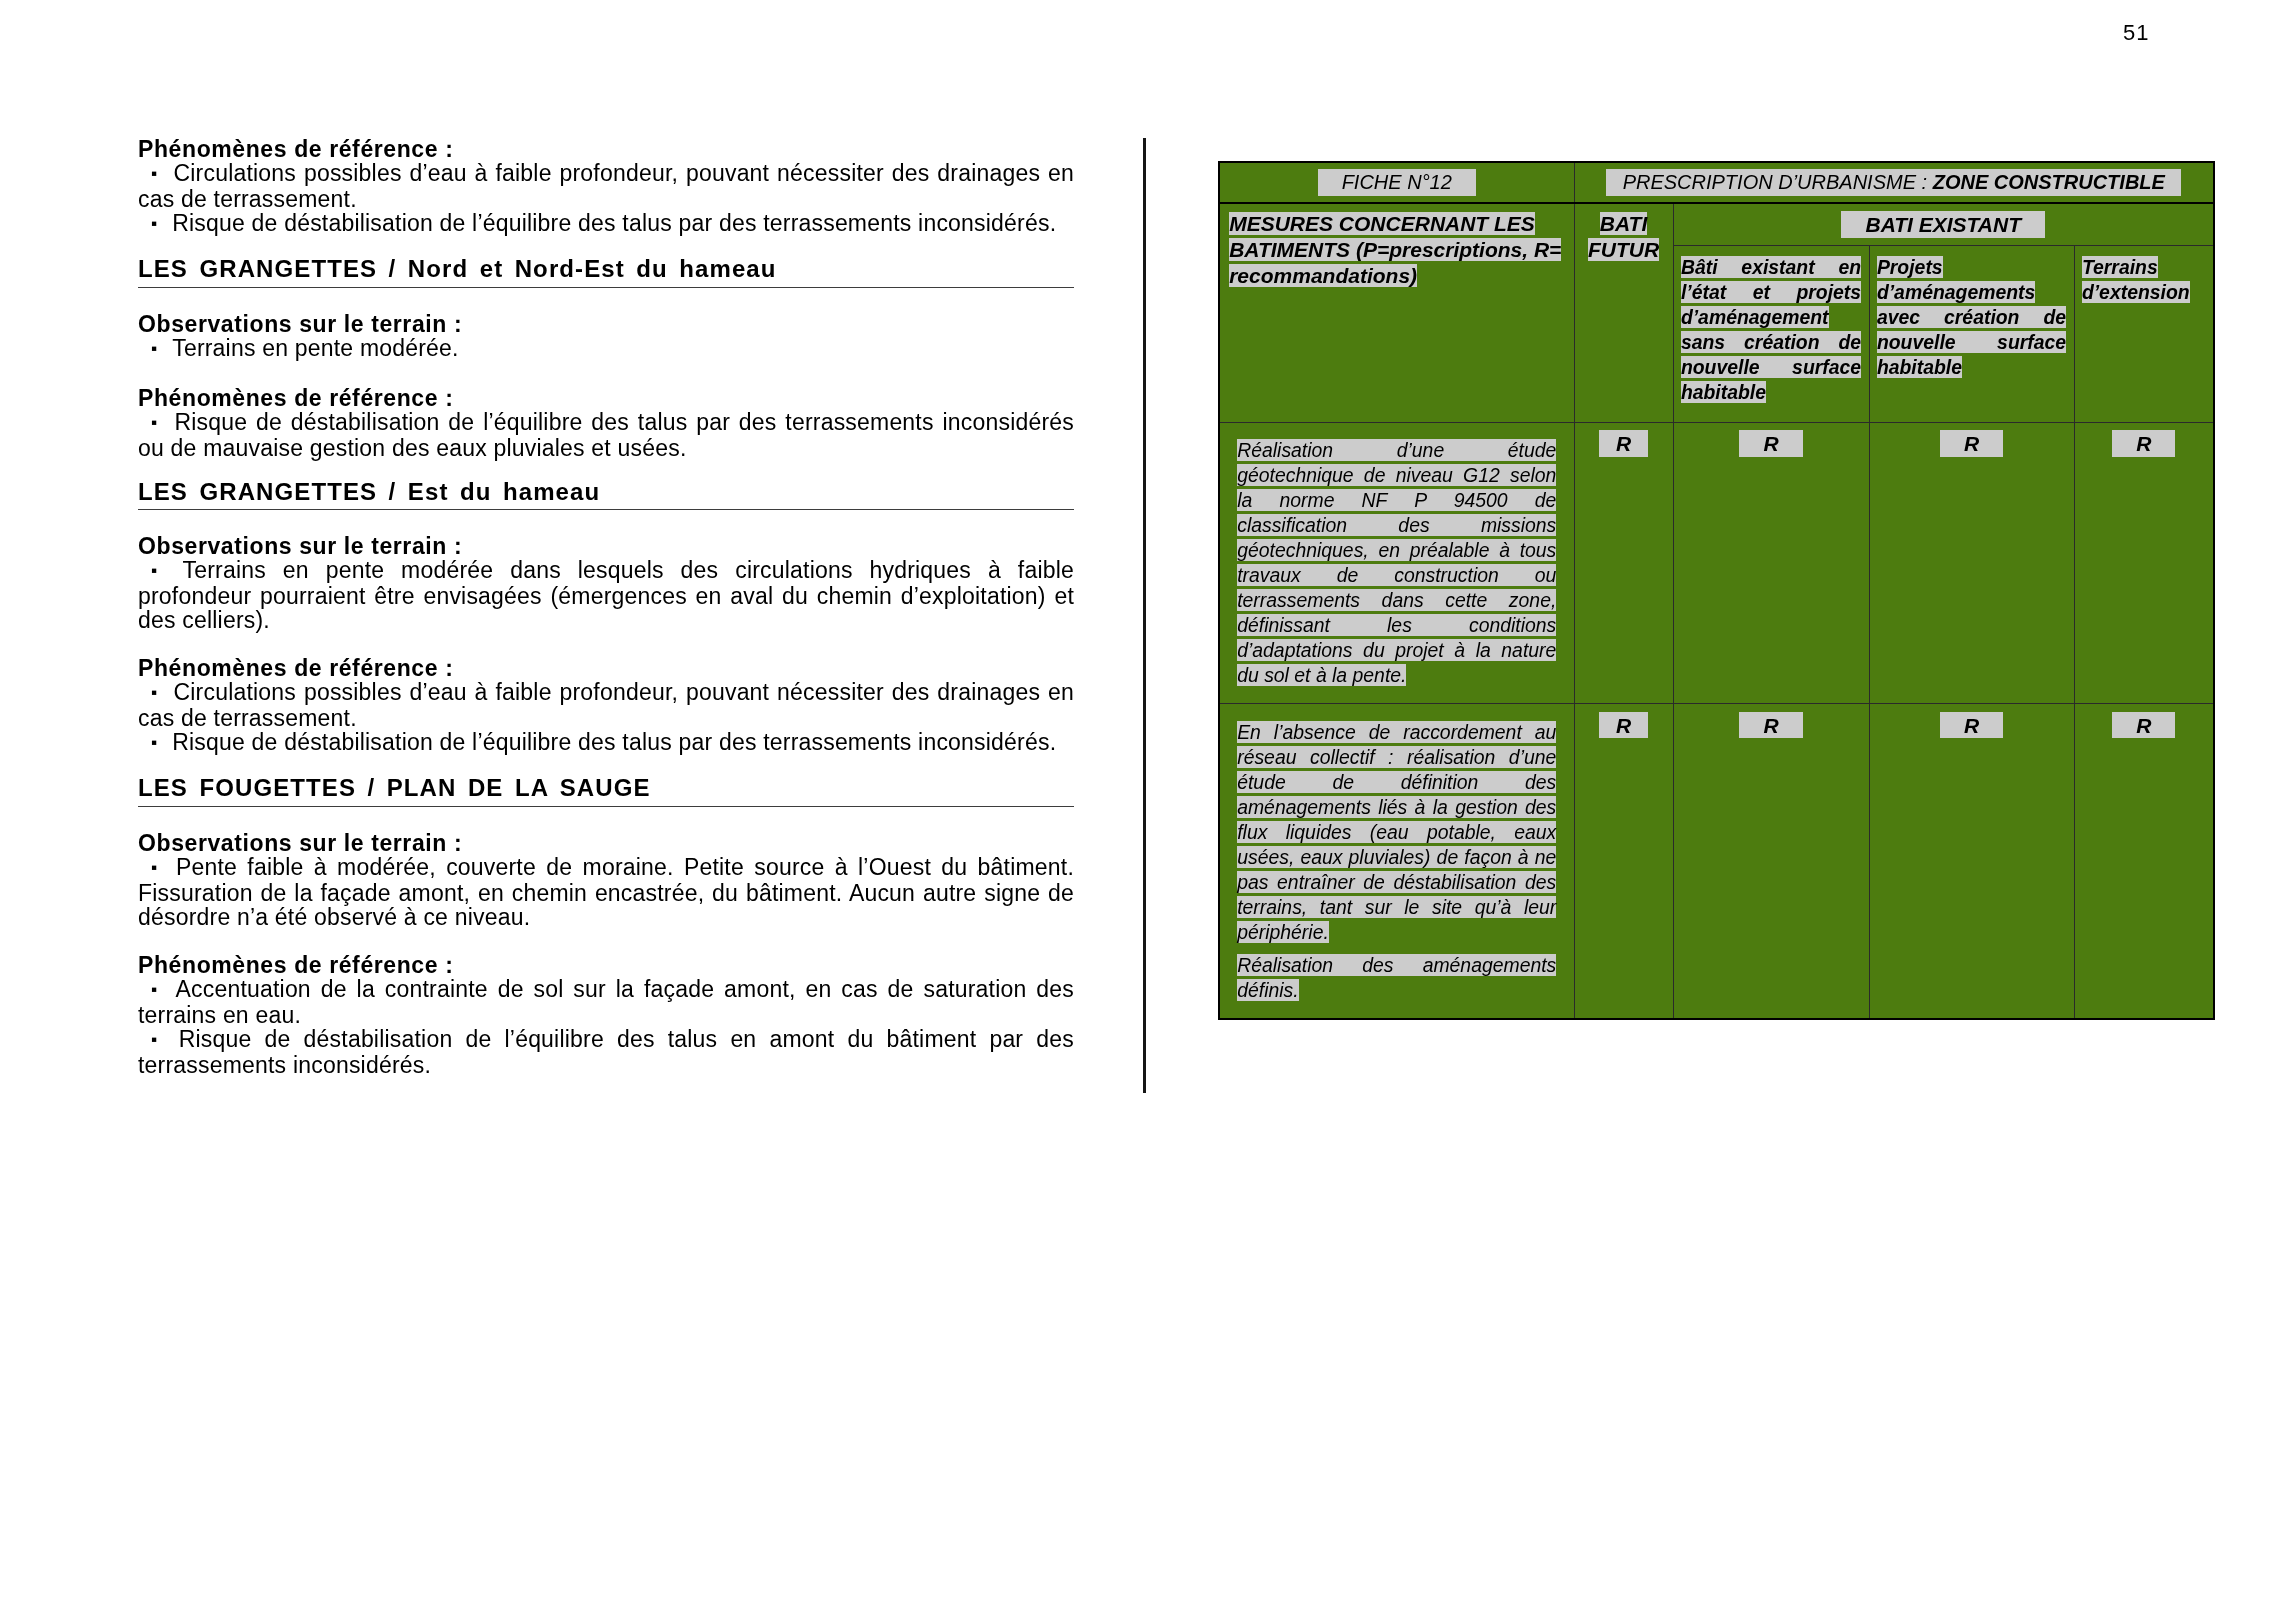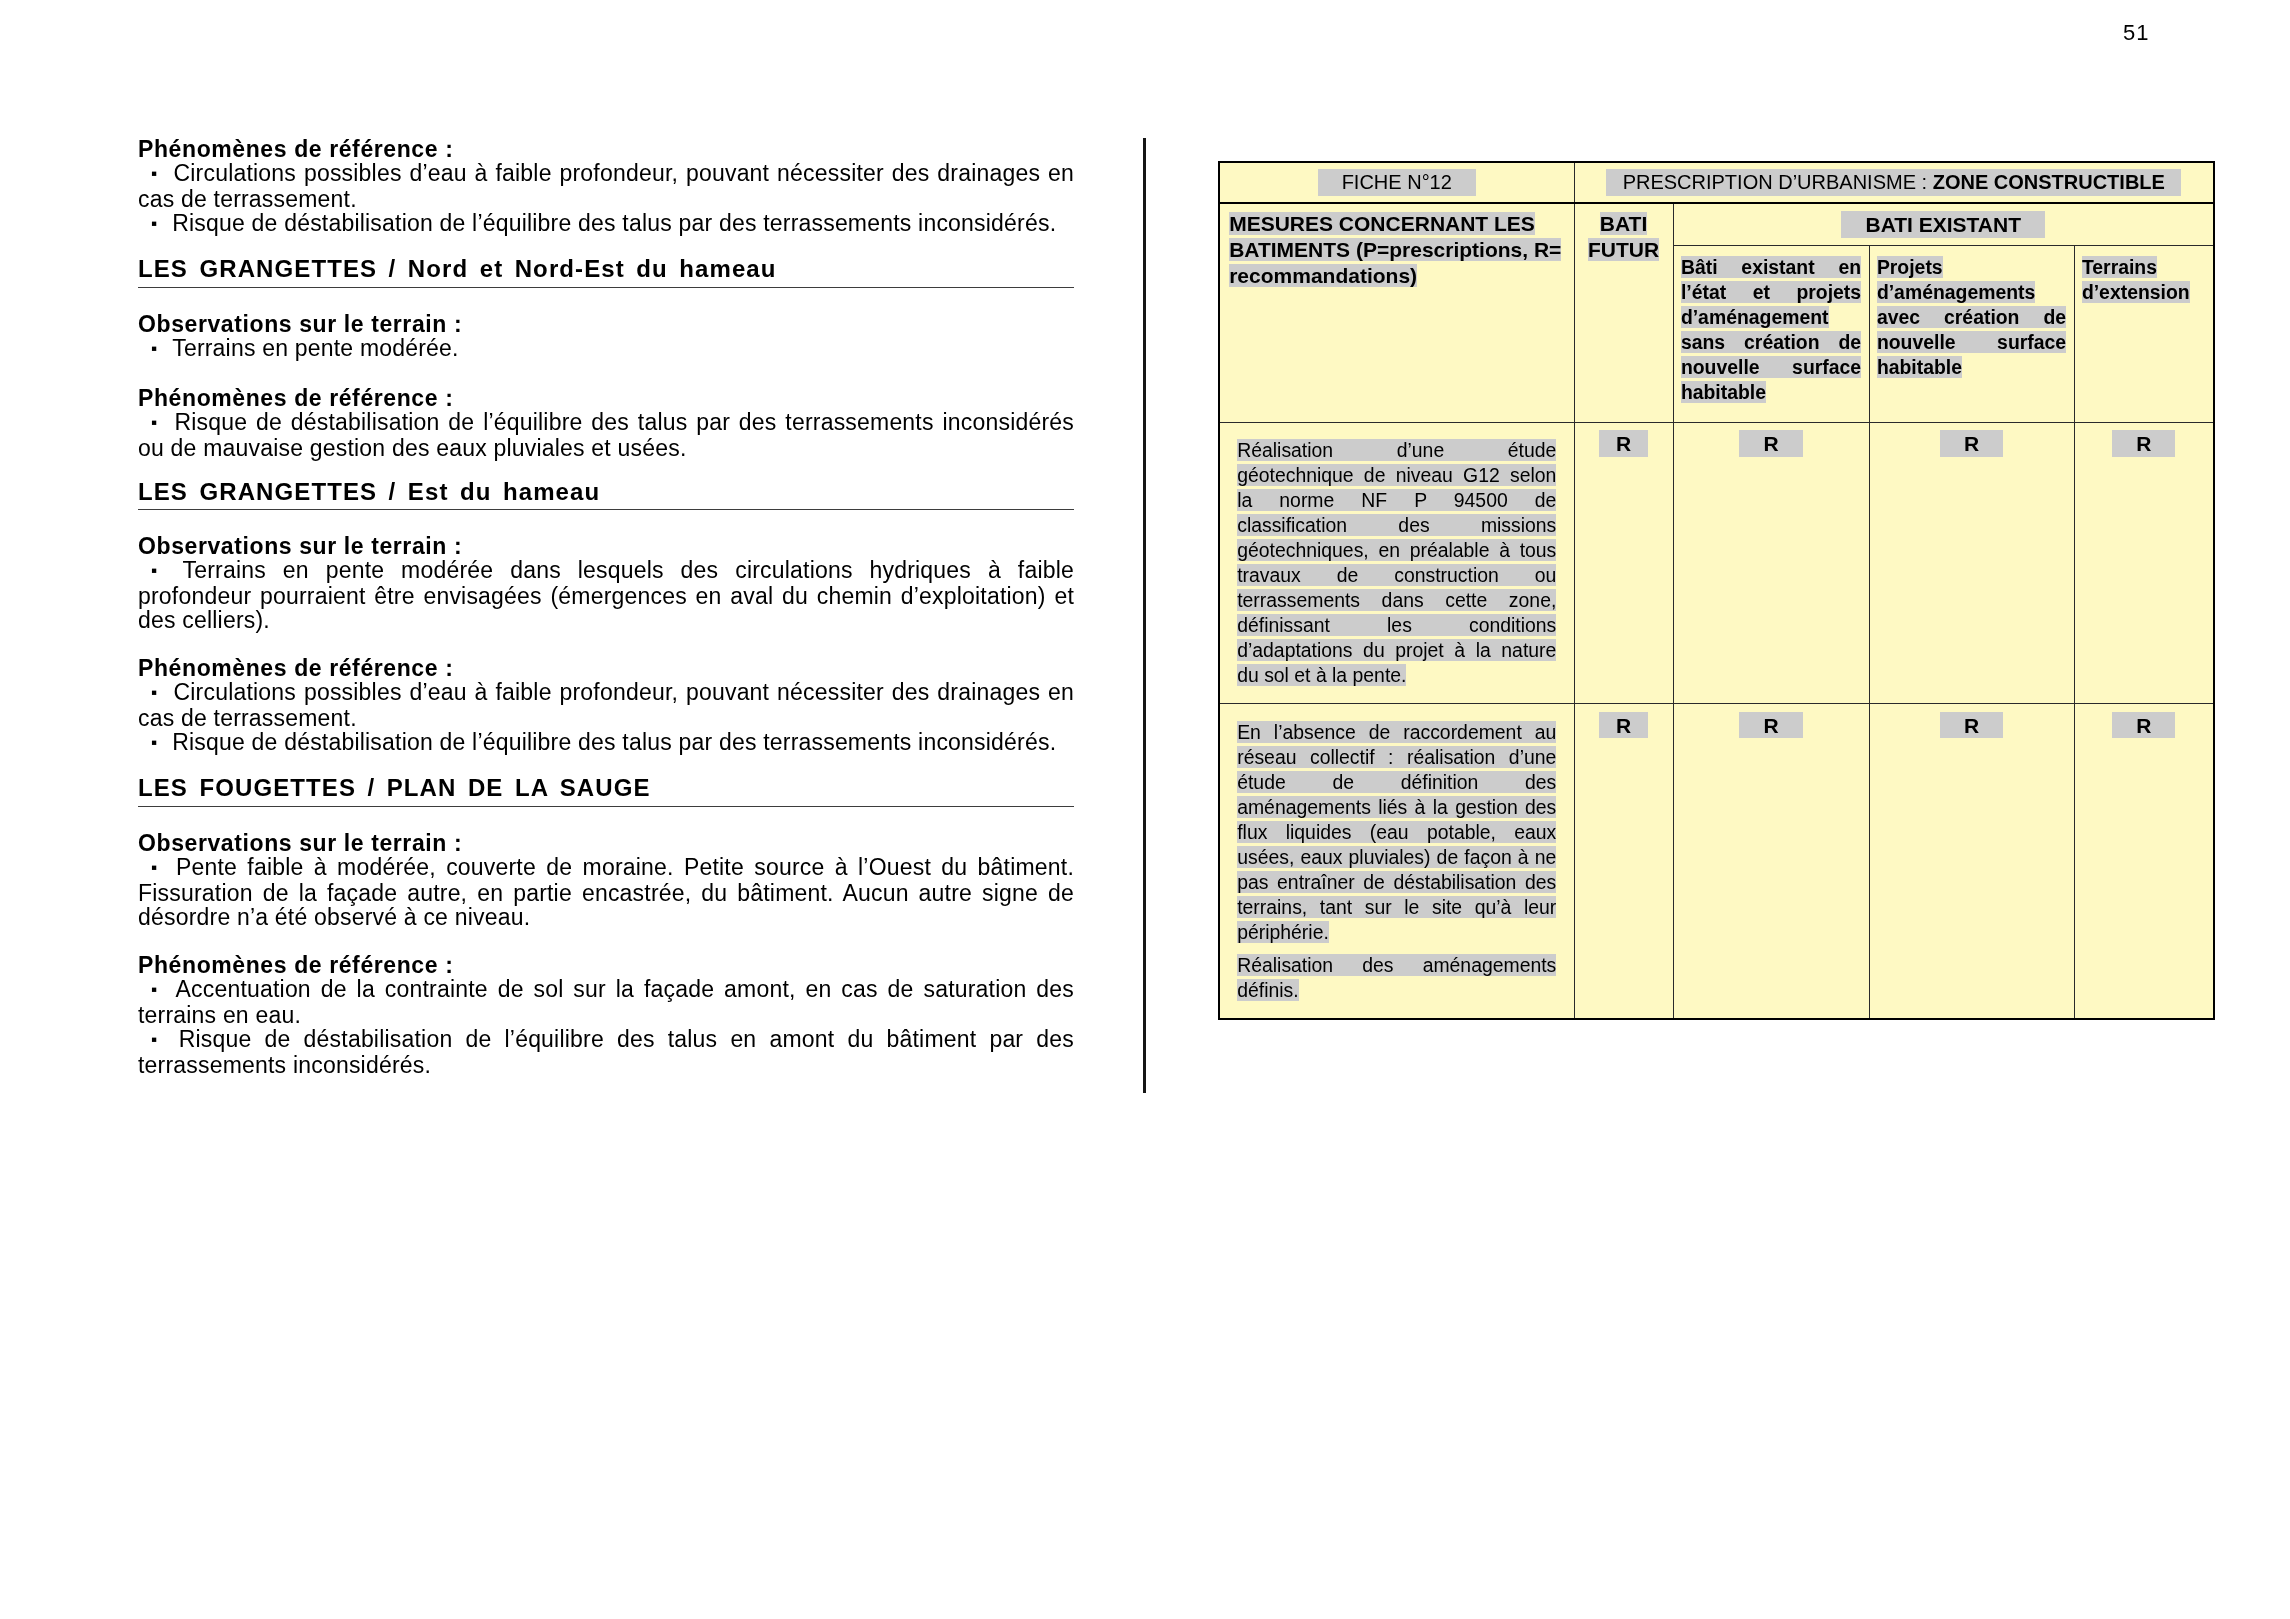--- a/index.html
+++ b/index.html
@@ -43,23 +43,23 @@
   .divider {
     position: absolute; left: 1143px; top: 138px;
     width: 2.8px; height: 955px; background: #161616;
   }
 
   
   .fiche-table {
     position: absolute; left: 1218px; top: 161px;
     border-collapse: collapse; table-layout: fixed;
     width: 995px;
-    background: #fef9c3;
+    background: #4d7c0f;
     border: 2.8px solid #000;
-    font-size: 19.4px; line-height: 25px;
+    font-size: 19.4px; line-height: 25px; font-style: italic;
   }
   .fiche-table td {
     border: 1.8px solid #2a2a2a;
     vertical-align: top;
     padding: 5.5px 9.2px;
   }
   .fiche-table tr.head-row td { border-bottom: 2.8px solid #000; }
   td.c-fiche { height: 41px; text-align: center; vertical-align: middle; font-size: 20px; padding: 1.8px 5.5px; }
   td.c-presc { text-align: center; vertical-align: middle; font-size: 20px; padding: 1.8px 5.5px; }
   td.c-mesures { font-weight: bold; font-size: 21px; line-height: 26px; padding-top: 7.4px; }
@@ -97,21 +97,21 @@
 
     <h2>LES GRANGETTES / Est du hameau</h2>
     <h3>Observations sur le terrain :</h3>
     <p class="bullet"><span class="bullet-mark">▪</span><span>Terrains en pente modérée dans lesquels des circulations hydriques à faible profondeur pourraient être envisagées (émergences en aval du chemin d’exploitation) et des celliers).</span></p>
     <h3>Phénomènes de référence :</h3>
     <p class="bullet"><span class="bullet-mark">▪</span><span>Circulations possibles d’eau à faible profondeur, pouvant nécessiter des drainages en cas de terrassement.</span></p>
     <p class="bullet"><span class="bullet-mark">▪</span><span>Risque de déstabilisation de l’équilibre des talus par des terrassements inconsidérés.</span></p>
 
     <h2>LES FOUGETTES / PLAN DE LA SAUGE</h2>
     <h3>Observations sur le terrain :</h3>
-    <p class="bullet"><span class="bullet-mark">▪</span><span>Pente faible à modérée, couverte de moraine. Petite source à l’Ouest du bâtiment. Fissuration de la façade autre, en partie encastrée, du bâtiment. Aucun autre signe de désordre n’a été observé à ce niveau.</span></p>
+    <p class="bullet"><span class="bullet-mark">▪</span><span>Pente faible à modérée, couverte de moraine. Petite source à l’Ouest du bâtiment. Fissuration de la façade amont, en chemin encastrée, du bâtiment. Aucun autre signe de désordre n’a été observé à ce niveau.</span></p>
     <h3>Phénomènes de référence :</h3>
     <p class="bullet"><span class="bullet-mark">▪</span><span>Accentuation de la contrainte de sol sur la façade amont, en cas de saturation des terrains en eau.</span></p>
     <p class="bullet"><span class="bullet-mark">▪</span><span>Risque de déstabilisation de l’équilibre des talus en amont du bâtiment par des terrassements inconsidérés.</span></p>
   </div>
 
   <div class="divider"></div>
 
   <table class="fiche-table">
     <colgroup>
       <col style="width:355px">

